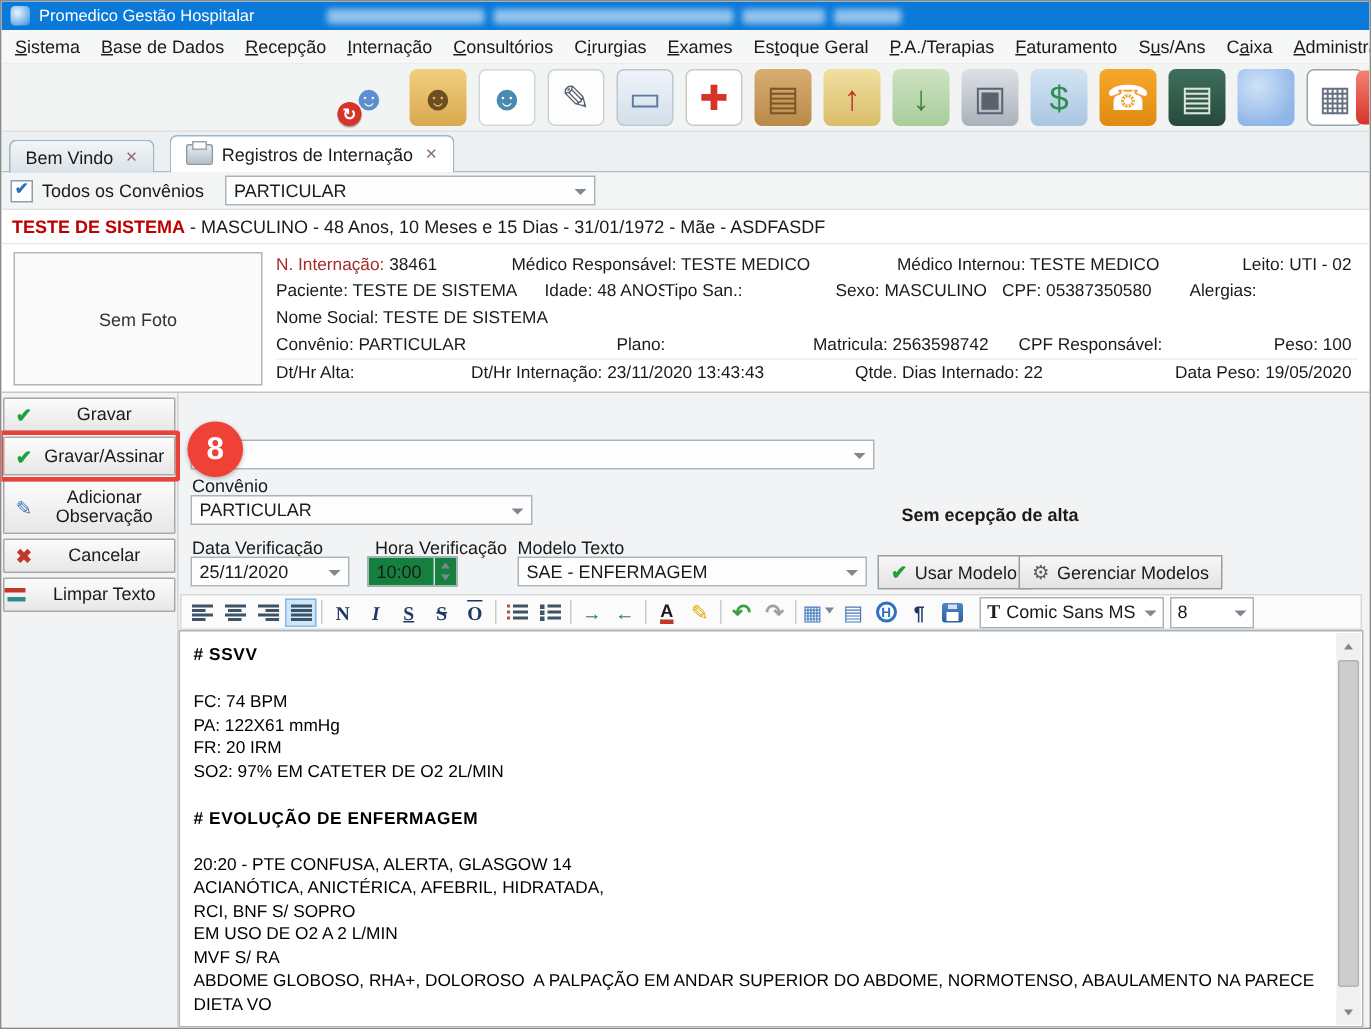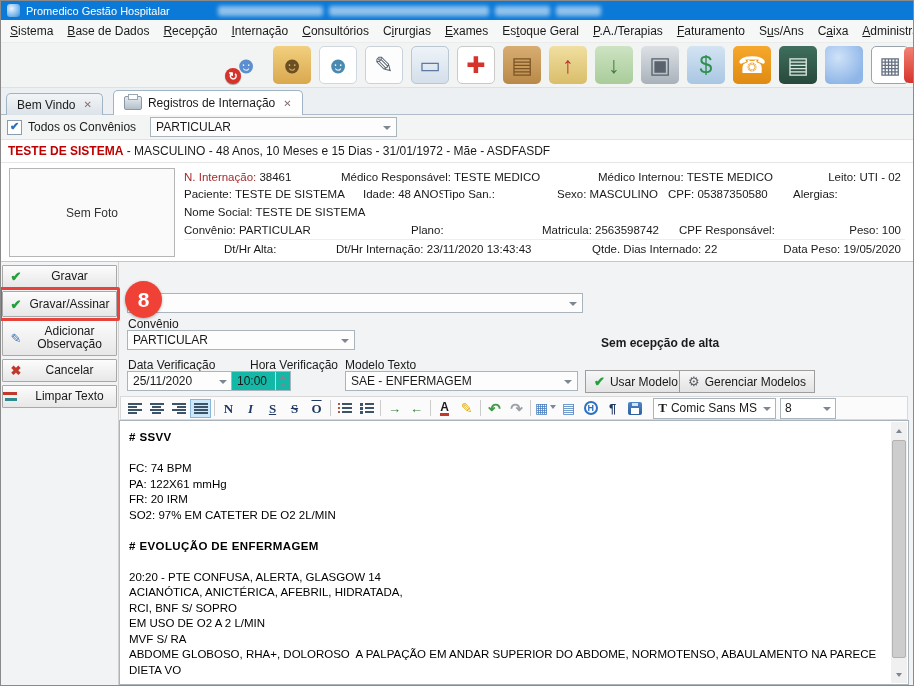--- a/index.html
+++ b/index.html
@@ -78,21 +78,21 @@
   .formcol{flex:1;position:relative;min-width:0;}
   .fl{position:absolute;white-space:nowrap;}
   .rec-combo{left:8px;top:31px;width:456px;}
   .lbl-conv{left:9px;top:55px;}
   .conv-combo{left:8px;top:68px;width:228px;}
   .noalta{left:482px;top:74px;font-weight:bold;}
   .lbl-data{left:9px;top:96px;}
   .lbl-hora{left:131px;top:96px;}
   .lbl-modelo{left:226px;top:96px;}
   .data-combo{left:8px;top:109px;width:106px;}
-  .spin{left:112px;top:109px;width:60px;height:20px;background:#14b8a6;border:1px solid #a9b4bd;box-sizing:border-box;display:flex;align-items:center;padding-left:5px;position:absolute;}
+  .spin{left:126px;top:109px;width:60px;height:20px;background:#15803d;border:1px solid #a9b4bd;box-sizing:border-box;display:flex;align-items:center;padding-left:5px;position:absolute;}
   .spin .btns{margin-left:auto;width:14px;height:100%;border-left:1px solid #d4dade;display:flex;flex-direction:column;}
   .spin .sb1,.spin .sb2{flex:1;display:flex;align-items:center;justify-content:center;}
   .tri-up{width:0;height:0;border:3px solid transparent;border-bottom:4px solid #7c8792;display:inline-block;margin-bottom:2px;}
   .tri-dn{width:0;height:0;border:3px solid transparent;border-top:4px solid #7c8792;display:inline-block;margin-top:2px;}
   .modelo-combo{left:226px;top:109px;width:233px;}
   .fbtn{position:absolute;height:23px;border:1px solid #9d9d9d;background:linear-gradient(#f7f7f7,#e3e3e3);
         display:flex;align-items:center;gap:5px;padding:0 8px;box-sizing:border-box;cursor:default;}
   .usar-btn{left:466px;top:108px;}
   .ger-btn{left:560px;top:108px;}
   .fbtn .gic{color:#22a13a;font-weight:bold;font-size:13px;}
@@ -282,21 +282,21 @@
           <span class="pcell grow"><span class="pl">Nome Social: </span><span class="pv">TESTE DE SISTEMA</span></span>
         </div>
         <div class="prow">
           <span class="pcell" style="width: 227px;"><span class="pl">Convênio: </span><span class="pv">PARTICULAR</span></span>
           <span class="pcell" style="width: 131px;"><span class="pl">Plano: </span><span class="pv"></span></span>
           <span class="pcell" style="width: 137px;"><span class="pl">Matricula: </span><span class="pv">2563598742</span></span>
           <span class="pcell grow"><span class="pl">CPF Responsável: </span><span class="pv"></span></span>
           <span class="pcell ar"><span class="pl">Peso: </span><span class="pv">100</span></span>
         </div>
         <div class="prow">
-          <span class="pcell" style="width: 112px; margin-left: 40px;"><span class="pl">Dt/Hr Alta: </span><span class="pv"></span></span>
+          <span class="pcell" style="width: 130px;"><span class="pl">Dt/Hr Alta: </span><span class="pv"></span></span>
           <span class="pcell" style="width: 256px;"><span class="pl">Dt/Hr Internação: </span><span class="pv">23/11/2020 13:43:43</span></span>
           <span class="pcell grow"><span class="pl">Qtde. Dias Internado: </span><span class="pv">22</span></span>
           <span class="pcell ar"><span class="pl">Data Peso: </span><span class="pv">19/05/2020</span></span>
         </div>
       </div>
   </div>
 
   <div class="bodyarea">
     <div class="sidecol">
         <div class="sbtn">

